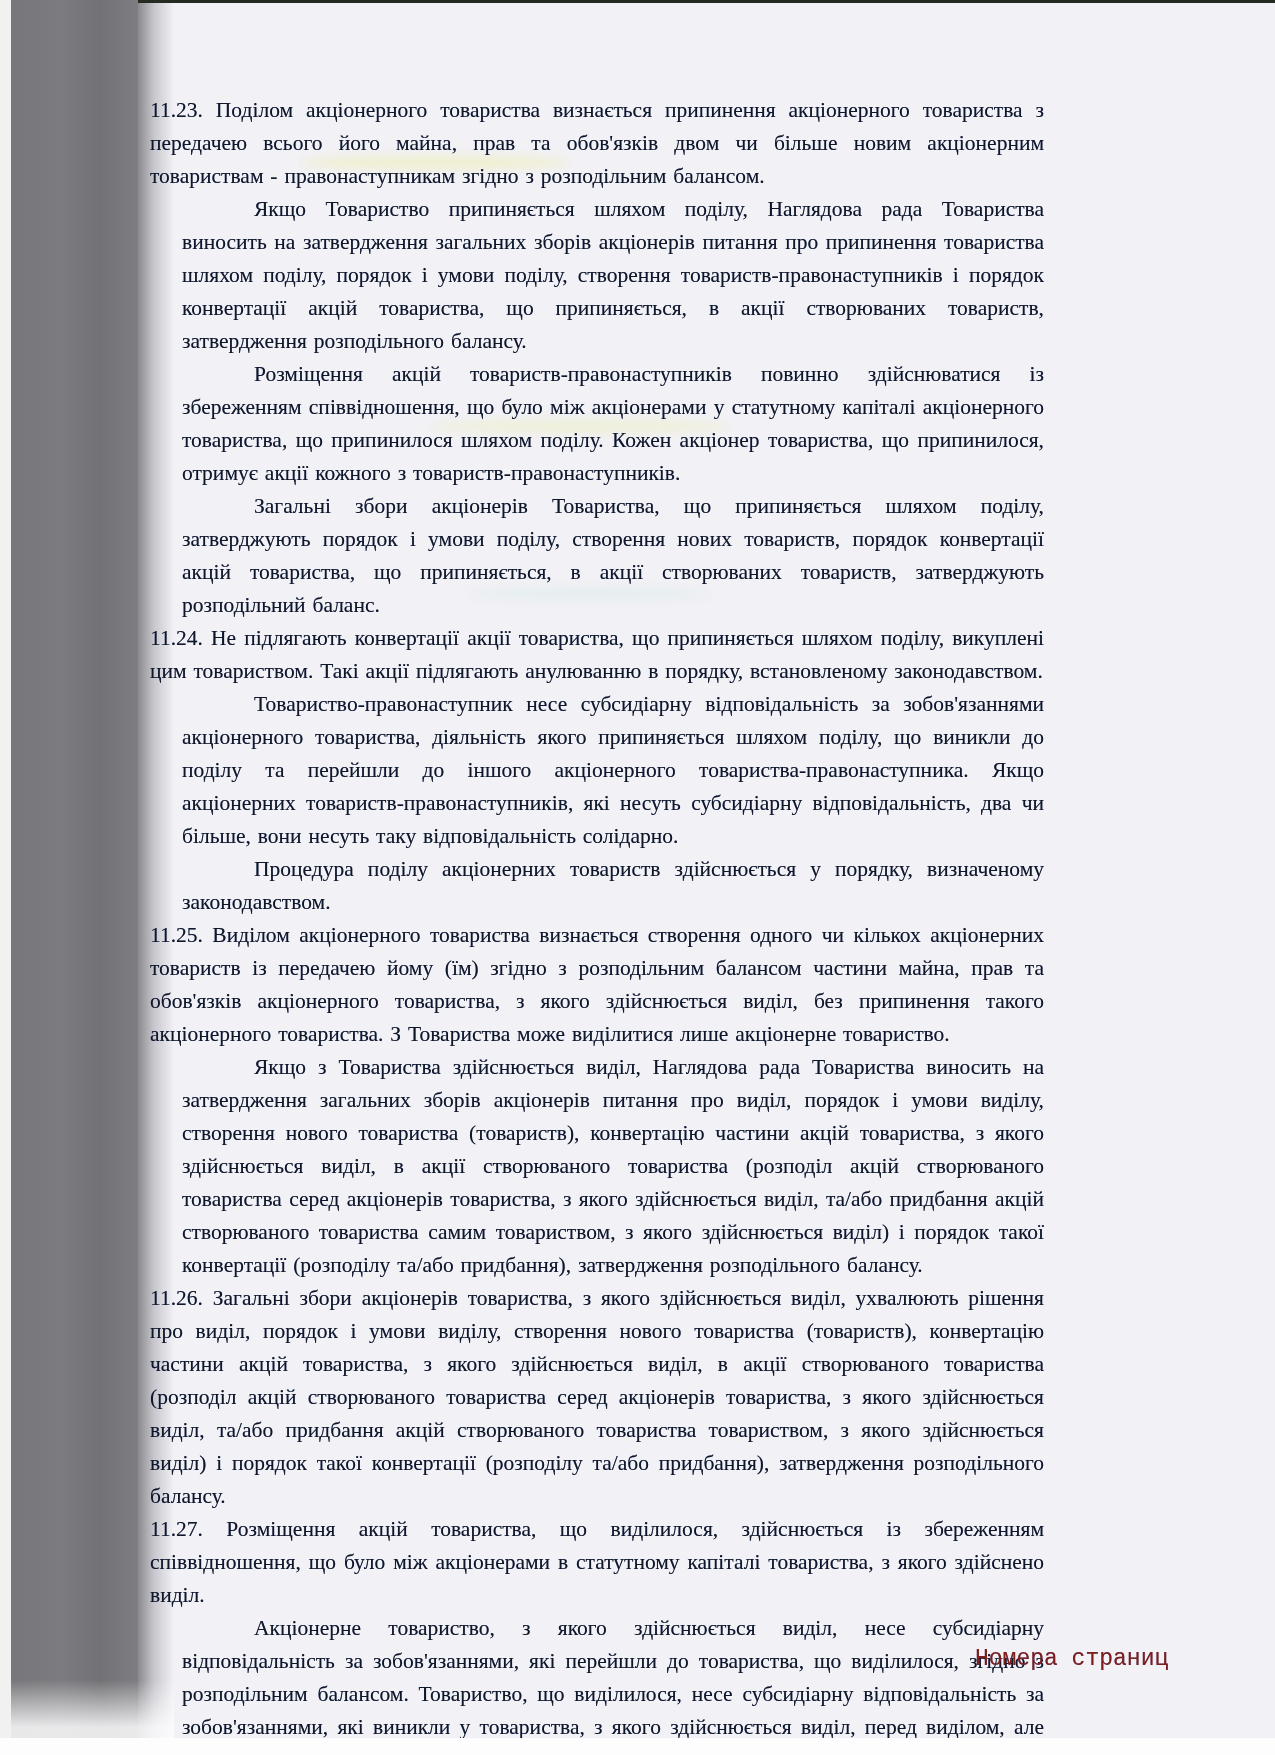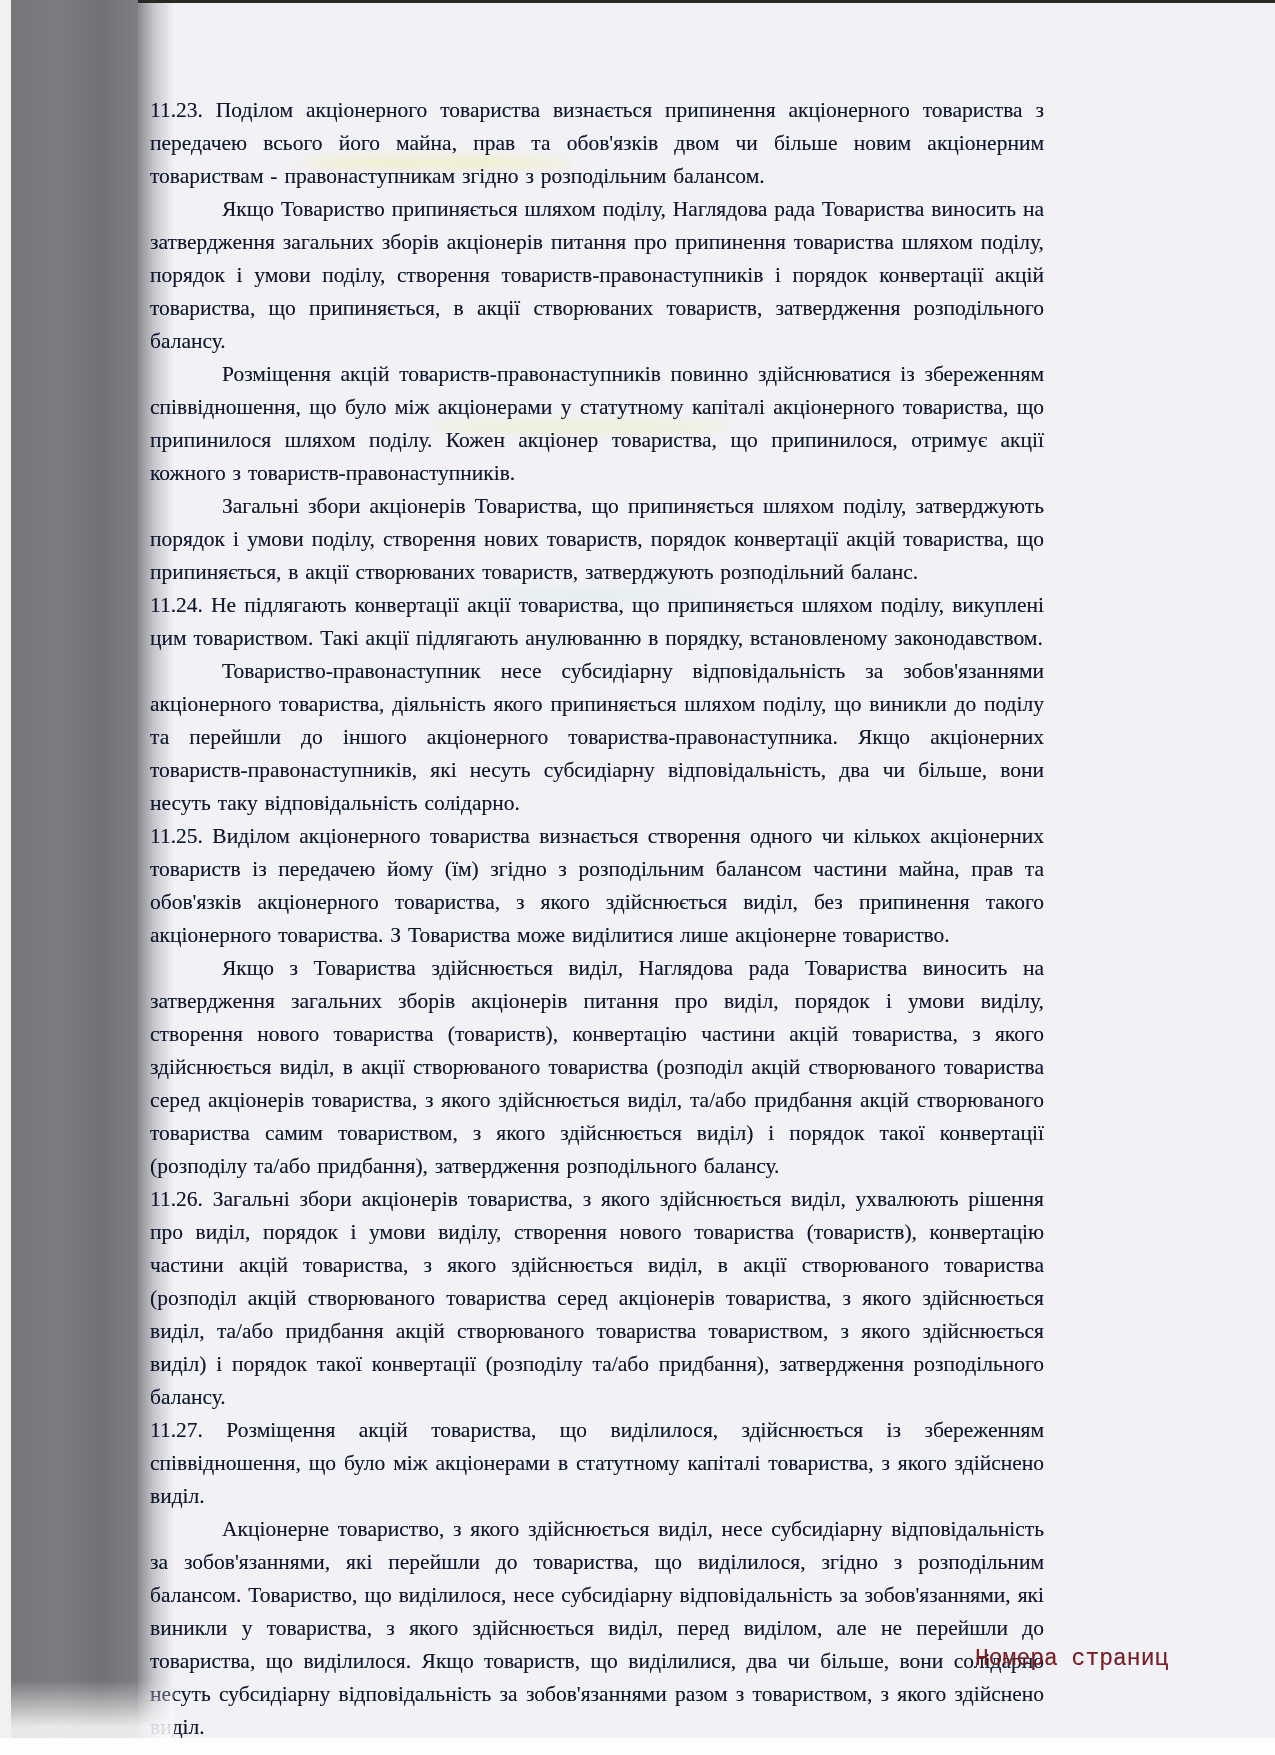--- a/index.html
+++ b/index.html
@@ -26,21 +26,21 @@
   .bottom-strip { position:absolute; left:0; bottom:0; width:1275px; height:17px; background:#fdfdfe; }
 
   
   .text-block {
     position:absolute; left:150px; top:94px; width:894px;
     color:#0f172a; font-size:21.5px; line-height:33px;
     text-align:justify; word-spacing:1.5px;
     text-shadow:0 0 .4px rgba(45,62,120,.55);
   }
   .text-block p { margin:0; padding:0; }
-  .text-block p.indent { text-indent:72px; }
+  .text-block p.indent { text-indent:72px;margin-left:32px; }
 
   .footer-note {
     position:absolute; left:975px; top:1646px;
     color:#7f1d1d; font-size:23px;
     text-shadow:0 0 .4px rgba(45,62,120,.55);
     font-family:Liberation Mono, monospace;
   }
 
   
   .smudge { position:absolute; border-radius:50%; filter:blur(5px); pointer-events:none; }
@@ -61,20 +61,21 @@
   <div class="smudge s2"></div>
   <div class="smudge s3"></div>
 
   <div class="text-block">
     <p class="flush">11.23. Поділом акціонерного товариства визнається припинення акціонерного товариства з передачею всього його майна, прав та обов'язків двом чи більше новим акціонерним товариствам - правонаступникам згідно з розподільним балансом.</p>
     <p class="indent">Якщо Товариство припиняється шляхом поділу, Наглядова рада Товариства виносить на затвердження загальних зборів акціонерів питання про припинення товариства шляхом поділу, порядок і умови поділу, створення товариств-правонаступників і порядок конвертації акцій товариства, що припиняється, в акції створюваних товариств, затвердження розподільного балансу.</p>
     <p class="indent">Розміщення акцій товариств-правонаступників повинно здійснюватися із збереженням співвідношення, що було між акціонерами у статутному капіталі акціонерного товариства, що припинилося шляхом поділу. Кожен акціонер товариства, що припинилося, отримує акції кожного з товариств-правонаступників.</p>
     <p class="indent">Загальні збори акціонерів Товариства, що припиняється шляхом поділу, затверджують порядок і умови поділу, створення нових товариств, порядок конвертації акцій товариства, що припиняється, в акції створюваних товариств, затверджують розподільний баланс.</p>
     <p class="flush">11.24. Не підлягають конвертації акції товариства, що припиняється шляхом поділу, викуплені цим товариством. Такі акції підлягають анулюванню в порядку, встановленому законодавством.</p>
     <p class="indent">Товариство-правонаступник несе субсидіарну відповідальність за зобов'язаннями акціонерного товариства, діяльність якого припиняється шляхом поділу, що виникли до поділу та перейшли до іншого акціонерного товариства-правонаступника. Якщо акціонерних товариств-правонаступників, які несуть субсидіарну відповідальність, два чи більше, вони несуть таку відповідальність солідарно.</p>
+    <p class="indent">Процедура поділу акціонерних товариств здійснюється у порядку, визначеному законодавством.</p>
     <p class="flush">11.25. Виділом акціонерного товариства визнається створення одного чи кількох акціонерних товариств із передачею йому (їм) згідно з розподільним балансом частини майна, прав та обов'язків акціонерного товариства, з якого здійснюється виділ, без припинення такого акціонерного товариства. З Товариства може виділитися лише акціонерне товариство.</p>
     <p class="indent">Якщо з Товариства здійснюється виділ, Наглядова рада Товариства виносить на затвердження загальних зборів акціонерів питання про виділ, порядок і умови виділу, створення нового товариства (товариств), конвертацію частини акцій товариства, з якого здійснюється виділ, в акції створюваного товариства (розподіл акцій створюваного товариства серед акціонерів товариства, з якого здійснюється виділ, та/або придбання акцій створюваного товариства самим товариством, з якого здійснюється виділ) і порядок такої конвертації (розподілу та/або придбання), затвердження розподільного балансу.</p>
     <p class="flush">11.26. Загальні збори акціонерів товариства, з якого здійснюється виділ, ухвалюють рішення про виділ, порядок і умови виділу, створення нового товариства (товариств), конвертацію частини акцій товариства, з якого здійснюється виділ, в акції створюваного товариства (розподіл акцій створюваного товариства серед акціонерів товариства, з якого здійснюється виділ, та/або придбання акцій створюваного товариства товариством, з якого здійснюється виділ) і порядок такої конвертації (розподілу та/або придбання), затвердження розподільного балансу.</p>
     <p class="flush">11.27. Розміщення акцій товариства, що виділилося, здійснюється із збереженням співвідношення, що було між акціонерами в статутному капіталі товариства, з якого здійснено виділ.</p>
     <p class="indent">Акціонерне товариство, з якого здійснюється виділ, несе субсидіарну відповідальність за зобов'язаннями, які перейшли до товариства, що виділилося, згідно з розподільним балансом. Товариство, що виділилося, несе субсидіарну відповідальність за зобов'язаннями, які виникли у товариства, з якого здійснюється виділ, перед виділом, але не перейшли до товариства, що виділилося. Якщо товариств, що виділилися, два чи більше, вони солідарно несуть субсидіарну відповідальність за зобов'язаннями разом з товариством, з якого здійснено виділ.</p>
     <p class="indent">Процедура виділу акціонерних товариств встановленому у порядку, визначеному законодавством.</p>
     <p class="flush">11.29. Перетворенням акціонерного товариства визнається зміна організаційно-правової форми акціонерного товариства з його припиненням та передачею всього майна, прав і обов'язків підприємницькому товариству - правонаступнику згідно з передавальним актом.</p>
   </div>
 
   <div class="footer-note">Номера страниц</div>

